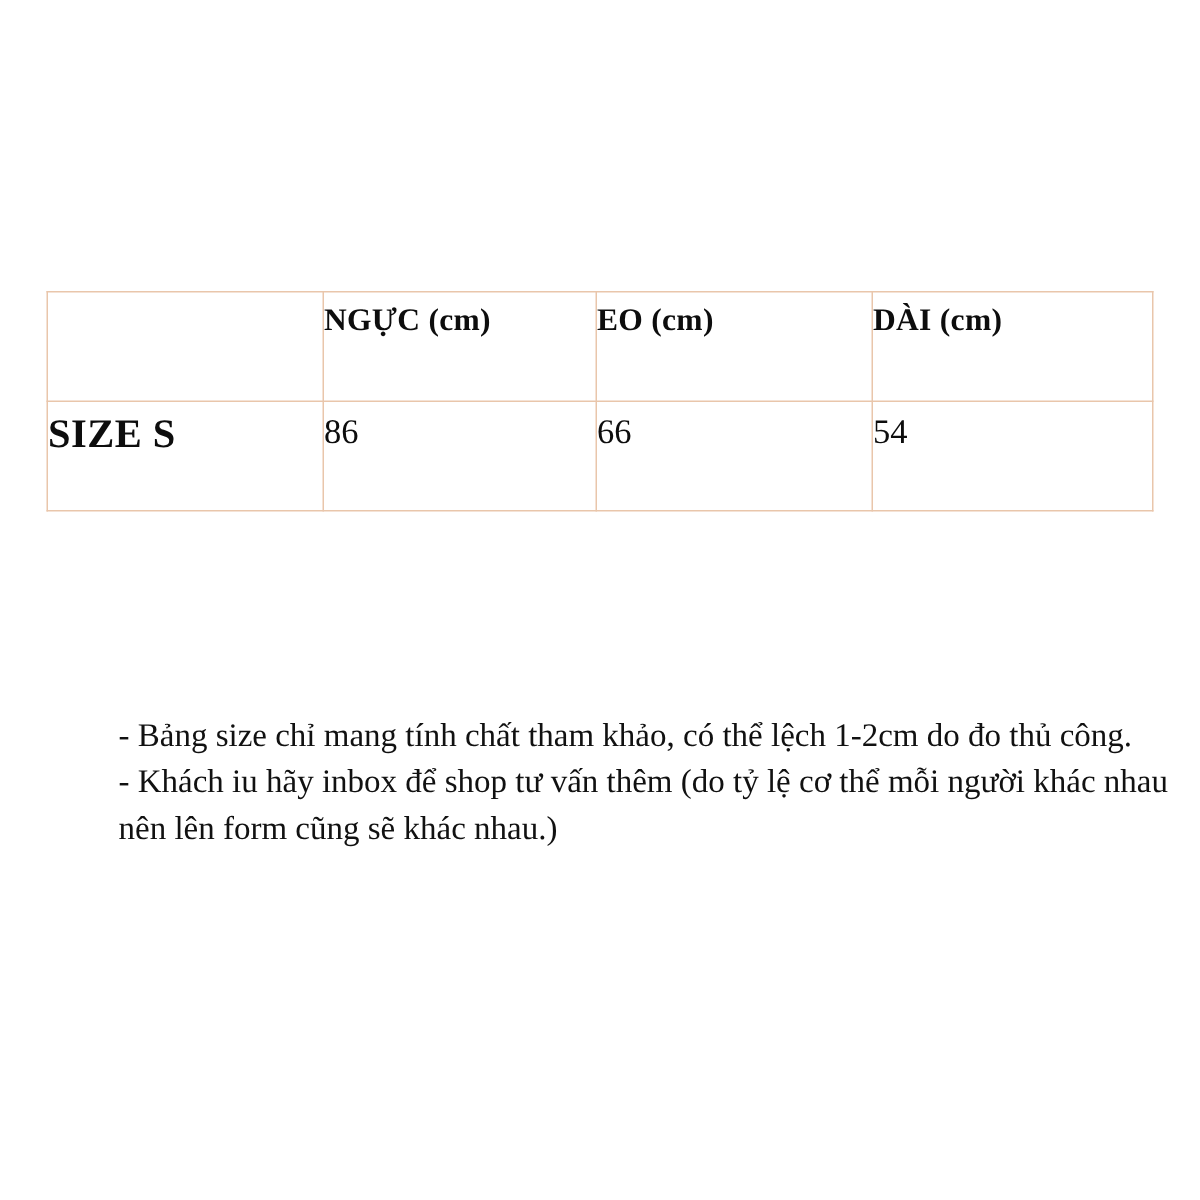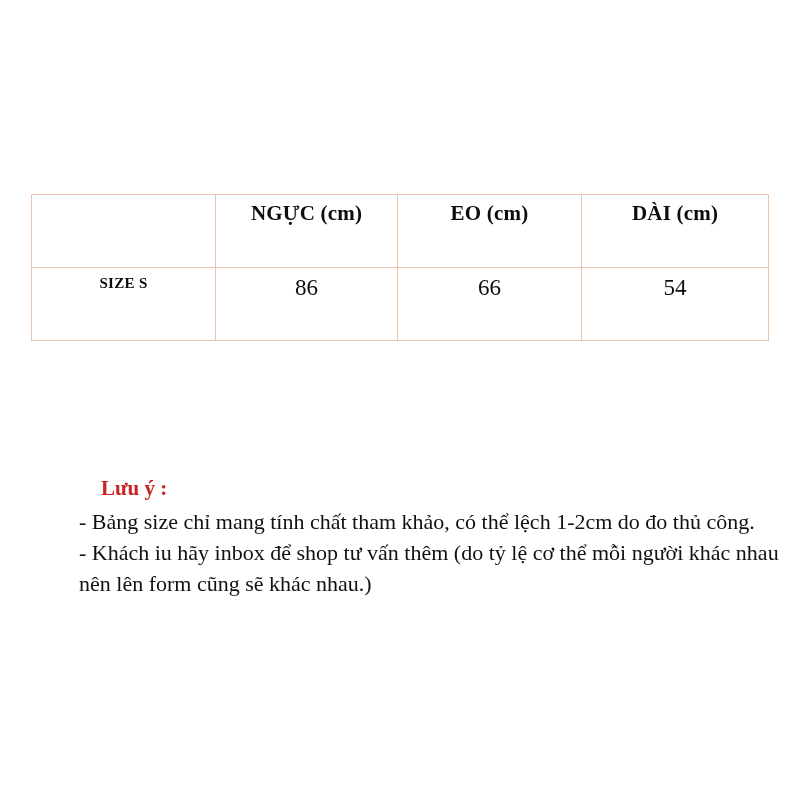--- a/index.html
+++ b/index.html
@@ -39,33 +39,33 @@
   table.size-table col.c-label { width: 184px; }
   table.size-table col.c-bust  { width: 182px; }
   table.size-table col.c-waist { width: 184px; }
   table.size-table col.c-len   { width: 187px; }
 
   table.size-table td {
     border: 1px solid #e9c6ab;
     height: 65px;
     vertical-align: top;
     padding: 7px 0 0 0;
-    text-align: center;
+    text-align: left;
     line-height: 1.1;
   }
 
   .hdr-cell {
     font-weight: bold;
     font-size: 21px;
     letter-spacing: 0.2px;
   }
 
   .row-label {
     font-weight: bold;
-    font-size: 15px;
+    font-size: 27px;
     letter-spacing: 0.3px;
   }
 
   .val-cell {
     font-weight: normal;
     font-size: 23px;
   }
 
   .corner-cell { }
 
@@ -117,18 +117,17 @@
           <td class="row-label">SIZE S</td>
           <td class="val-cell">86</td>
           <td class="val-cell">66</td>
           <td class="val-cell">54</td>
         </tr>
       </tbody>
     </table>
   </div>
 
   <div class="notes">
-    <p class="note-title">Lưu ý :</p>
     <p class="note-line">- Bảng size chỉ mang tính chất tham khảo, có thể lệch 1-2cm do đo thủ công.</p>
     <p class="note-line">- Khách iu hãy inbox để shop tư vấn thêm (do tỷ lệ cơ thể mỗi người khác nhau nên lên form cũng sẽ khác nhau.)</p>
   </div>
 
 </div>
 
 </body></html>

